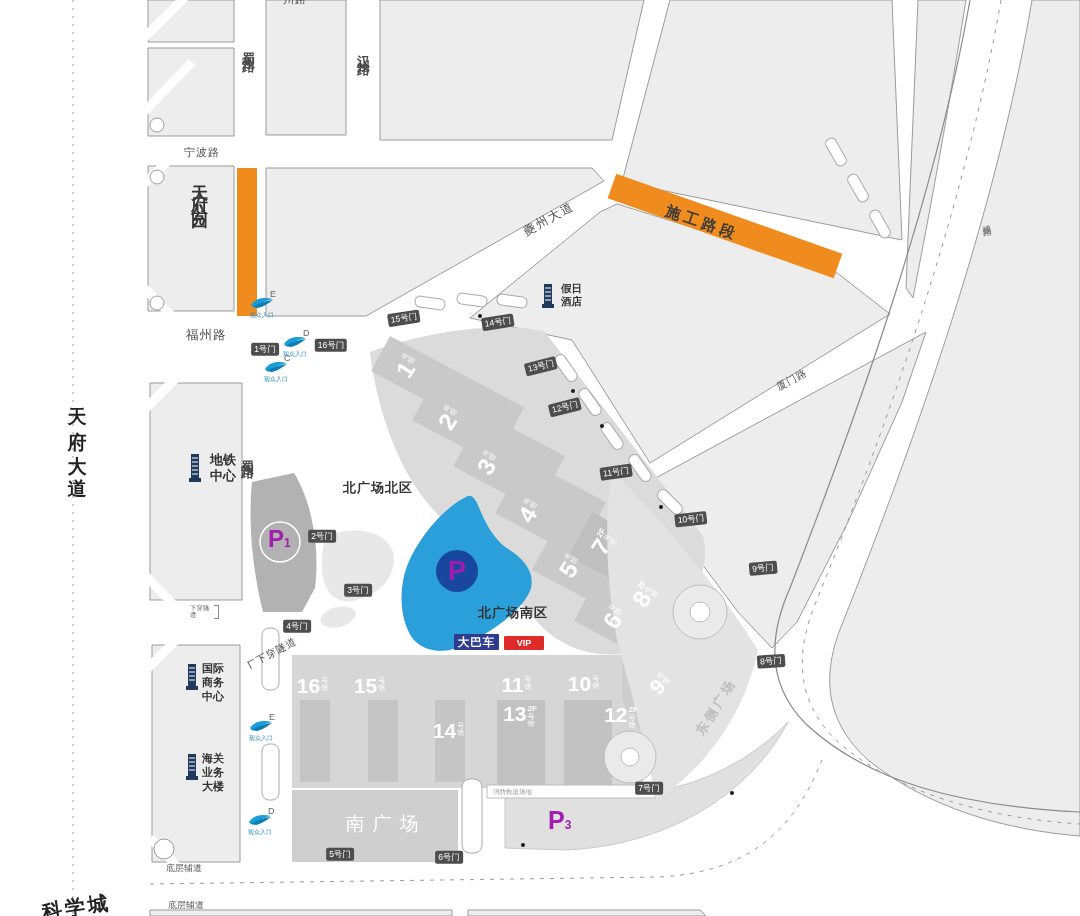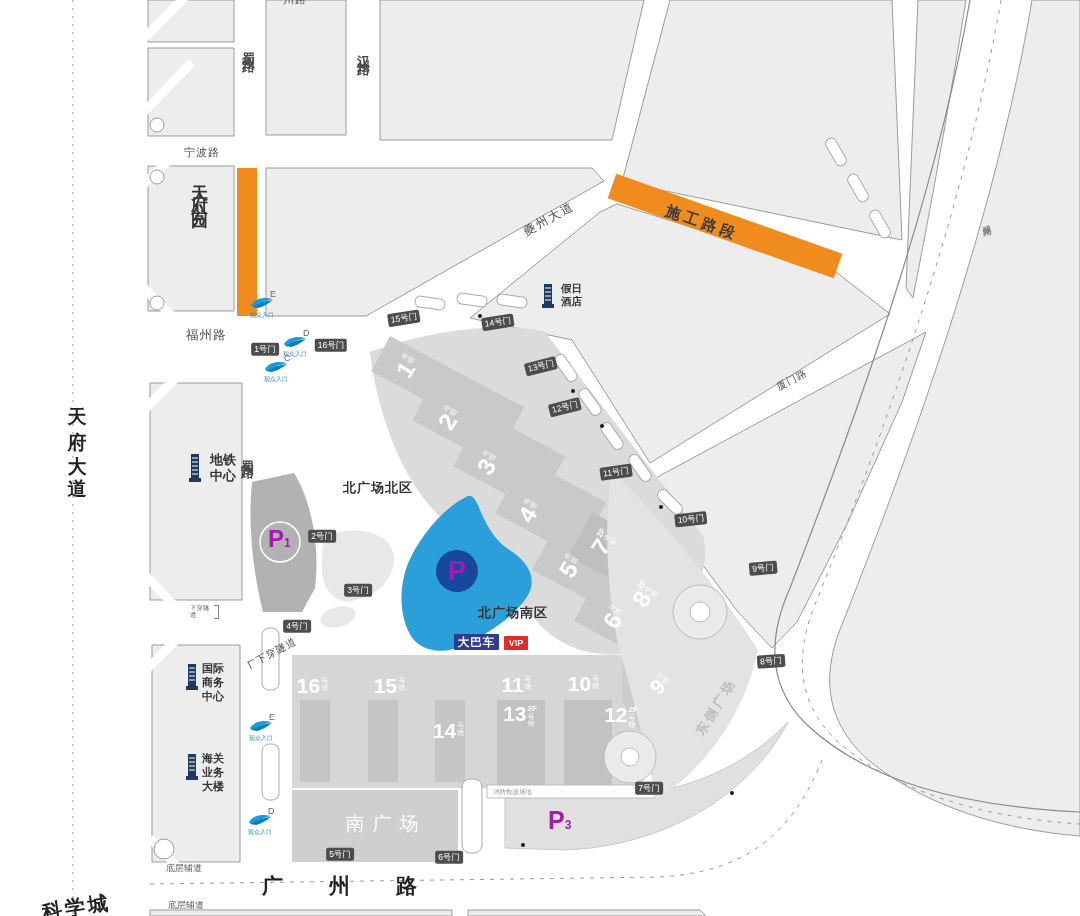--- a/index.html
+++ b/index.html
@@ -161,21 +161,20 @@
       <circle cx="573" cy="391" r="2"></circle>
       <circle cx="602" cy="426" r="2"></circle>
       <circle cx="661" cy="507" r="2"></circle>
       <circle cx="523" cy="845" r="2"></circle>
       <circle cx="732" cy="793" r="2"></circle>
     </g>
   </svg>
 
   <div class="lb big-road vert" style="left:64px;top:392px;letter-spacing:24px;">天府大道</div>
   <div class="lb big-road" style="left:42px;top:894px;transform:rotate(-8deg);font-size:20px;letter-spacing:3px;">科学城</div>
-  <div class="lb big-road" style="left:262px;top:872px;font-size:21px;letter-spacing:46px;">广州路</div>
 
   <div class="lb road vert" style="left:239px;top:42px;font-size:13px;font-weight:600;letter-spacing:4px;">蜀州路</div>
   <div class="lb road vert" style="left:354px;top:45px;font-size:13px;font-weight:600;letter-spacing:4px;">汉州路</div>
   <div class="lb road" style="left:184px;top:145px;font-size:11px;">宁波路</div>
   <div class="lb road" style="left:186px;top:327px;font-size:12.5px;">福州路</div>
   <div class="lb road vert" style="left:238px;top:450px;font-size:13px;font-weight:600;letter-spacing:3px;">蜀州路</div>
   <div class="lb road" style="left:549px;top:219px;transform:translate(-50%,-50%) rotate(-29deg);font-size:12px;letter-spacing:2px;">夔州大道</div>
   <div class="lb road" style="left:792px;top:380px;transform:translate(-50%,-50%) rotate(-28deg);font-size:10px;">厦门路</div>
   <div class="lb road bracket-lb" style="left:726px;top:412px;transform:translate(-50%,-50%) rotate(-28deg);font-size:10px;">下穿隧道</div>
   <div class="lb road vert" style="left:978px;top:218px;transform:rotate(-10deg);font-size:9px;color:#777;">通州路</div>
@@ -258,21 +257,21 @@
     <span>P</span><span class="sub">1</span>
   </div>
   <div class="pmark" style="left:448px;top:558px;font-size:27px;">
     <span>P</span>
   </div>
   <div class="pmark" style="left:548px;top:808px;font-size:25px;">
     <span>P</span><span class="sub">3</span>
   </div>
 
   <div class="badge" style="left:454px;top:634px;width:45px;height:16px;background:#2E3D8F;font-size:11.5px;letter-spacing:1px;">大巴车</div>
-  <div class="badge" style="left:504px;top:636px;width:24px;height:14px;background:#E02B2B;font-size:9px;text-align:right;">VIP</div>
+  <div class="badge" style="left:504px;top:636px;width:40px;height:14px;background:#E02B2B;font-size:9px;text-align:right;">VIP</div>
 
   <div class="hall" style="left:408px;top:366px;transform:translate(-50%,-50%) rotate(-58deg);">
     <span class="hnum">1</span>
       <span class="hside">
         <b class="hfl"></b>
         <i class="hsuf">号馆</i>
       </span>
     </div>
   <div class="hall" style="left:450px;top:418px;transform:translate(-50%,-50%) rotate(-58deg);">
     <span class="hnum">2</span>
@@ -324,21 +323,21 @@
       </span>
     </div>
 
   <div class="hall hs" style="left:313px;top:686px;transform:translate(-50%,-50%);">
     <span class="hnum">16</span>
       <span class="hside">
         <b class="hfl"></b>
         <i class="hsuf">号馆</i>
       </span>
     </div>
-  <div class="hall hs" style="left:390px;top:686px;transform:translate(-50%,-50%);">
+  <div class="hall hs" style="left:370px;top:686px;transform:translate(-50%,-50%);">
     <span class="hnum">15</span>
       <span class="hside">
         <b class="hfl"></b>
         <i class="hsuf">号馆</i>
       </span>
     </div>
   <div class="hall hs" style="left:449px;top:687px;transform:translate(-50%,-50%);margin-top:44px;">
     <span class="hnum">14</span>
       <span class="hside">
         <b class="hfl"></b>

